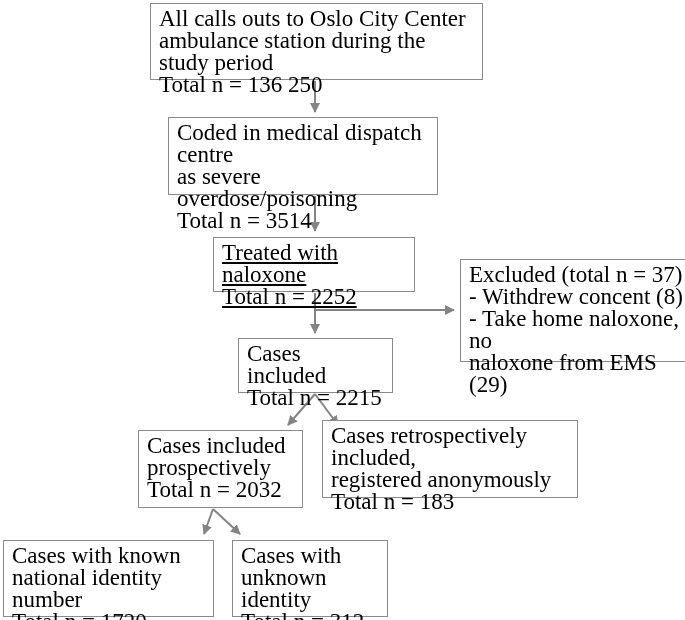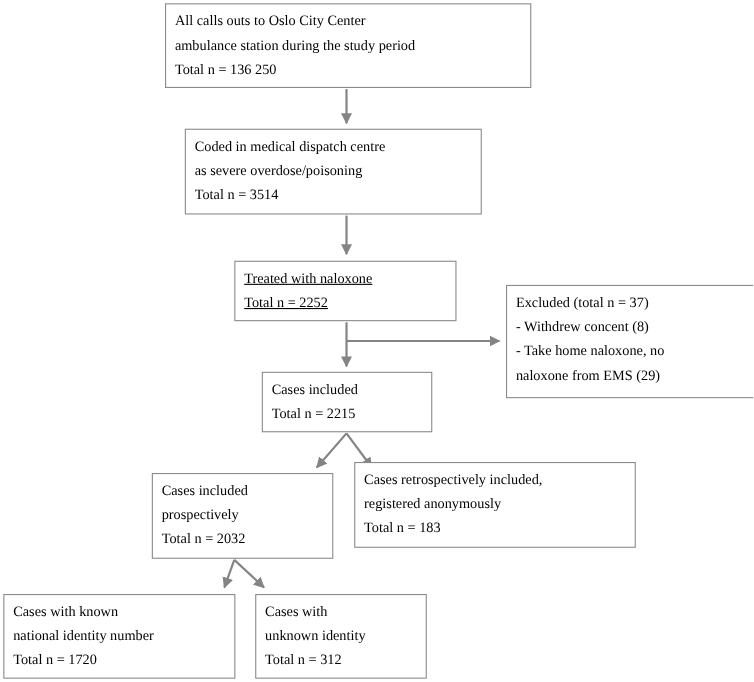--- a/index.html
+++ b/index.html
@@ -23,21 +23,21 @@
     position: absolute;
     left: 0; top: 0;
     width: 685px; height: 620px;
     pointer-events: none;
   }
   .arrows line { stroke: var(--arrow); stroke-width: 2; }
   .flow-box {
     position: absolute;
     border: 1.5px solid var(--box-border);
     background: var(--bg);
-    font-size: 13px;
+    font-size: 23px;
     line-height: 22px;
     padding: 4px 8px;
     white-space: pre-line;
     color: var(--text);
   }
 </style>
 </head>
 <body>
 
 <div class="canvas">

